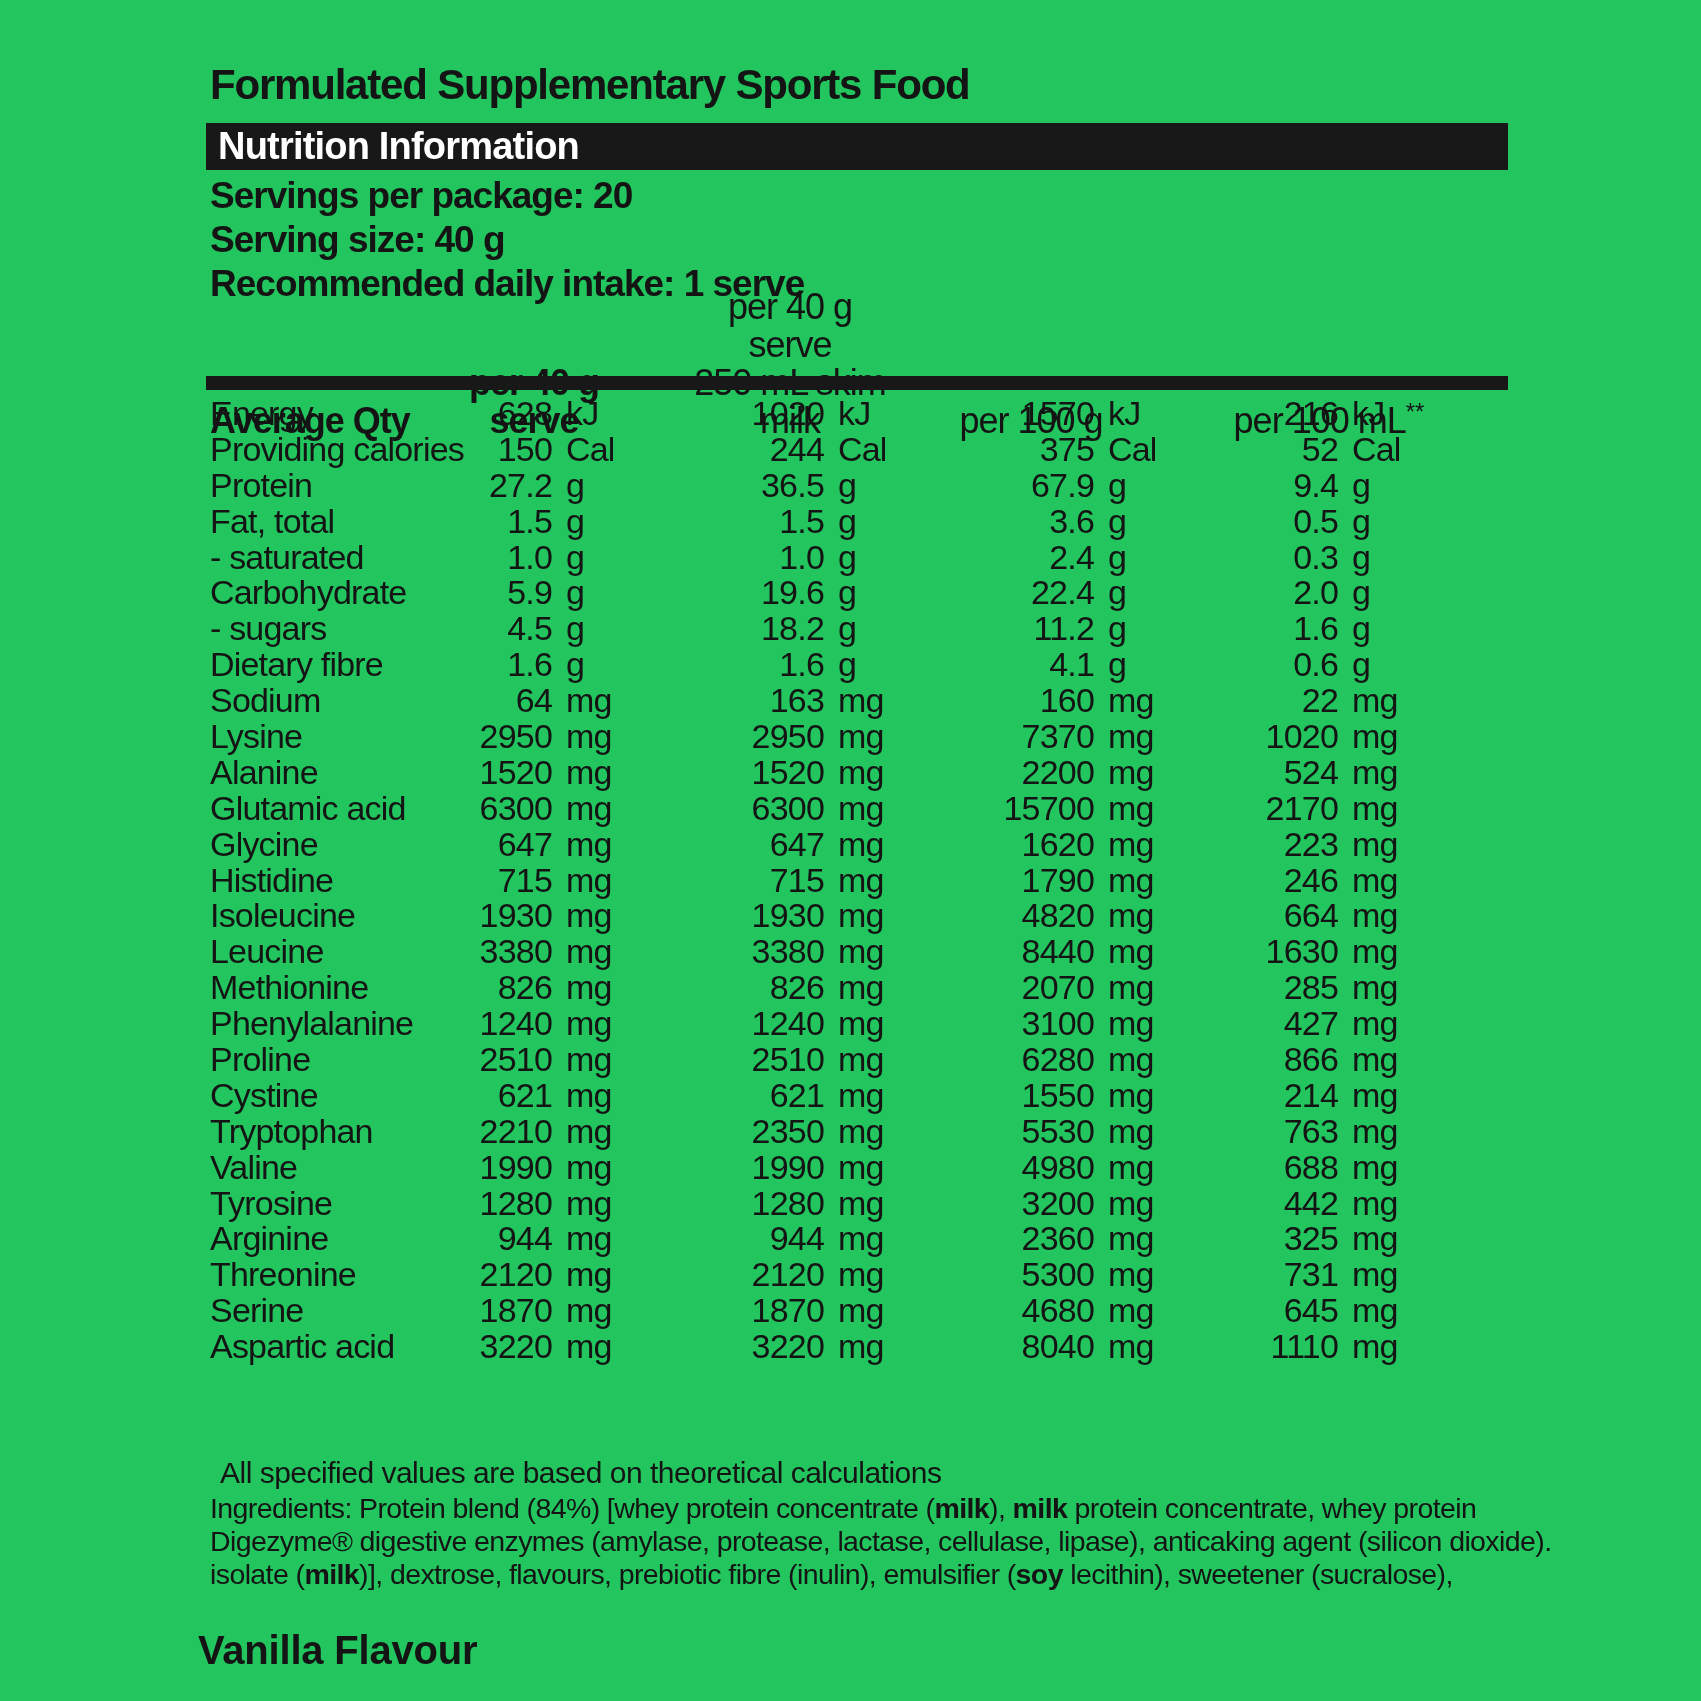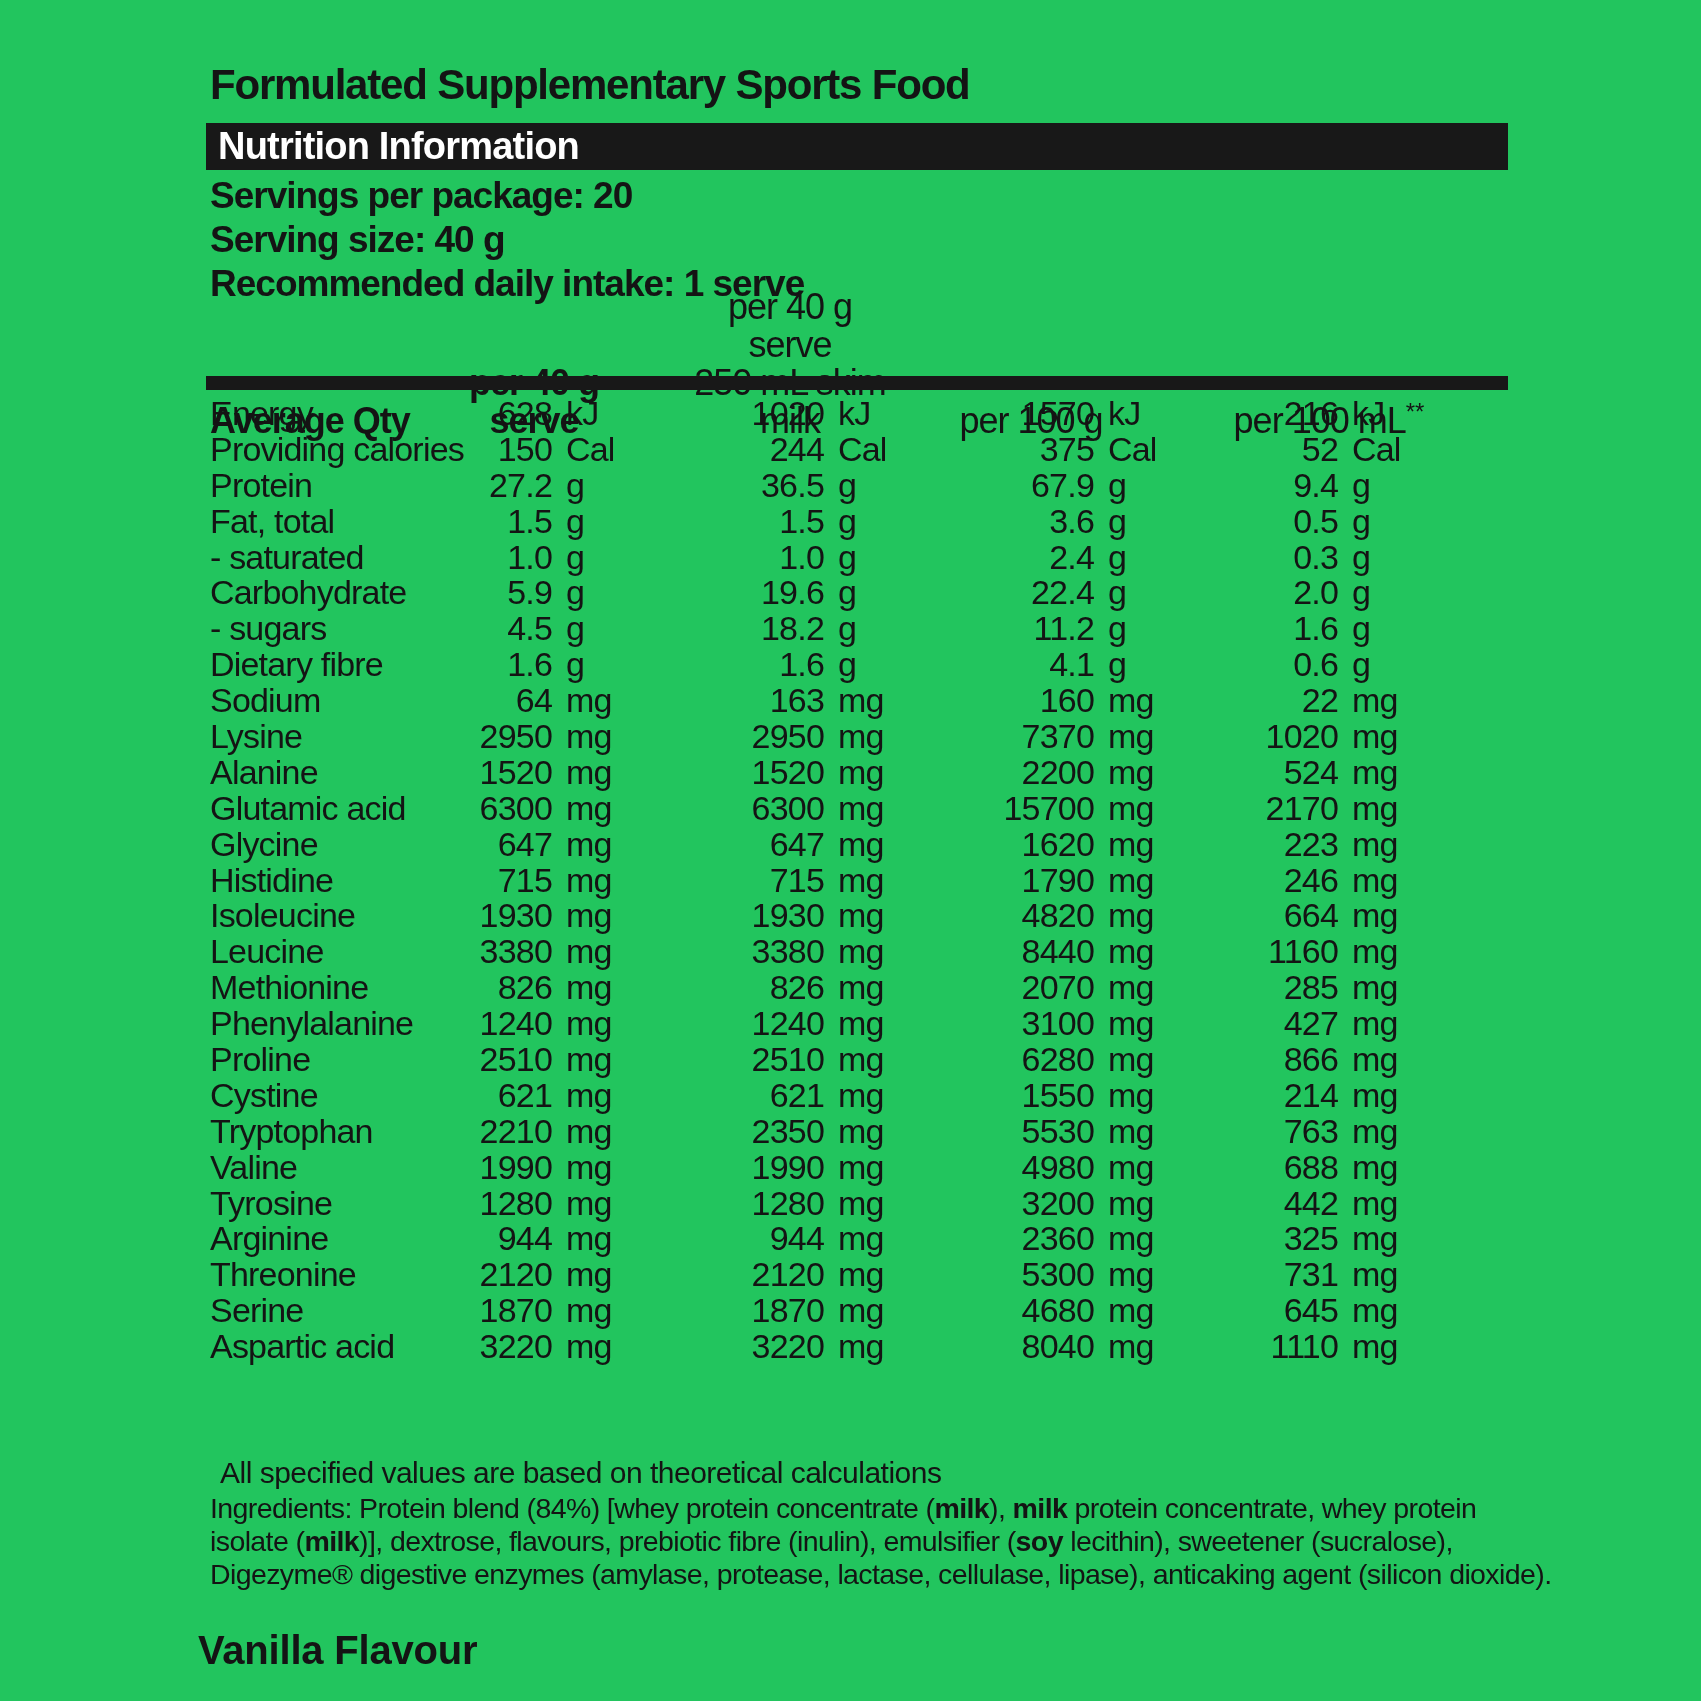--- a/index.html
+++ b/index.html
@@ -409,21 +409,21 @@
           </div>
           <div class="tgrp">
             <span class="num">3380</span>
             <span class="unit">mg</span>
           </div>
           <div class="tgrp">
             <span class="num">8440</span>
             <span class="unit">mg</span>
           </div>
           <div class="tgrp">
-            <span class="num">1160</span>
+            <span class="num">1630</span>
             <span class="unit">mg</span>
           </div>
           <div class="tspacer"></div>
         </div>
         <div class="trow">
           <div class="tname">Methionine</div>
           <div class="tgrp">
             <span class="num">826</span>
             <span class="unit">mg</span>
           </div>
@@ -640,20 +640,20 @@
             <span class="unit">mg</span>
           </div>
           <div class="tspacer"></div>
         </div>
       </div>
 
     <div class="note">All specified values are based on theoretical calculations</div>
 
     <div class="ingredients">
         <div class="ing-line"><span>Ingredients: Protein blend (84%) [whey protein concentrate (</span><b>milk</b><span>), </span><b>milk</b><span> protein concentrate, whey protein</span></div>
+        <div class="ing-line"><span>Digezyme® digestive enzymes (amylase, protease, lactase, cellulase, lipase), anticaking agent (silicon dioxide).</span></div>
         <div class="ing-line"><span>isolate (</span><b>milk</b><span>)], dextrose, flavours, prebiotic fibre (inulin), emulsifier (</span><b>soy</b><span> lecithin), sweetener (sucralose),</span></div>
-        <div class="ing-line"><span>Digezyme® digestive enzymes (amylase, protease, lactase, cellulase, lipase), anticaking agent (silicon dioxide).</span></div>
       </div>
 
   </div>
 
   <div class="flavour">Vanilla Flavour</div>
 </div>
 
 </body></html>

